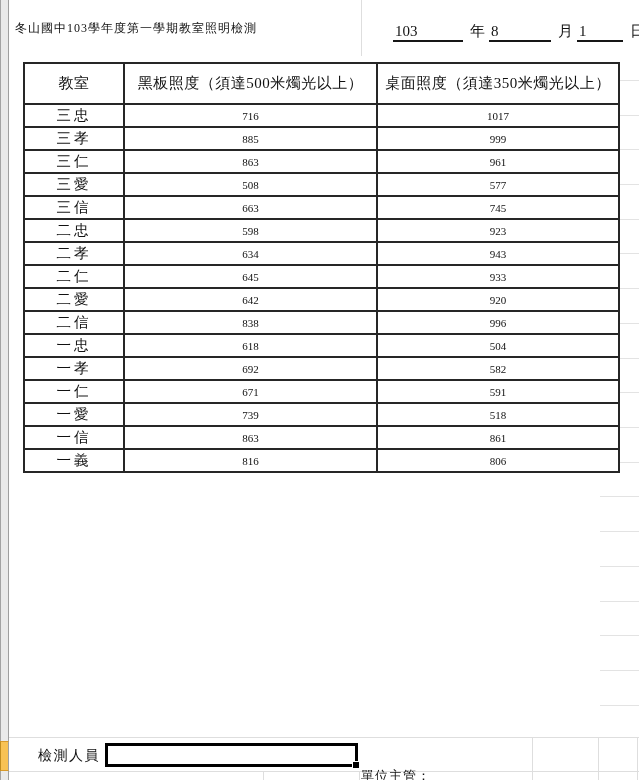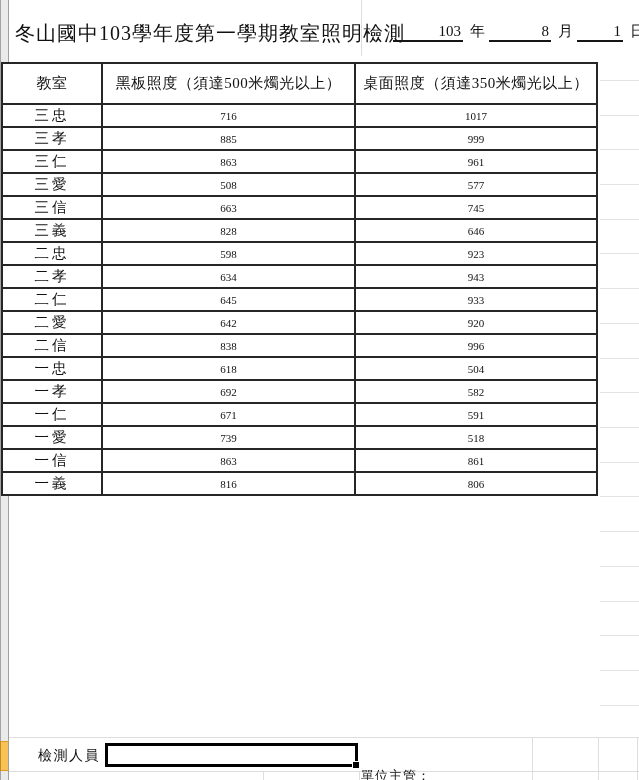--- a/index.html
+++ b/index.html
@@ -6,33 +6,33 @@
   .sheet{
     position:relative;width:639px;height:780px;background:#ffffff;overflow:hidden;
     font-family:"Liberation Serif","DejaVu Serif",serif;color:#111;
   }
   
   .rowhdr{position:absolute;left:0;top:0;width:7px;height:780px;background:#eaeaea;
     border-left:1px solid #a3a3a3;border-right:1px solid #9f9f9f;}
   .rowhdr-hl{position:absolute;left:0;top:741px;width:7px;height:28px;background:#f8c254;
     border-left:1px solid #c08c1f;border-right:1px solid #9f9f9f;border-top:1px solid #d99a2b;border-bottom:1px solid #d99a2b;z-index:3;}
   
-  .title{position:absolute;left:15px;top:20px;font-size:20px;letter-spacing:1px;white-space:nowrap;}
+  .title{position:absolute;left:15px;top:20px;font-size:12px;letter-spacing:1px;white-space:nowrap;}
   
   .dateline{position:absolute;left:393px;top:22px;display:flex;align-items:flex-end;white-space:nowrap;font-size:15px;}
-  .dl-val{display:inline-block;text-align:right;border-bottom:2px solid #161616;padding:0 2px 0;}
+  .dl-val{display:inline-block;text-align:left;border-bottom:2px solid #161616;padding:0 2px 0;}
   .dl-val.y{min-width:66px;} .dl-val.m{min-width:58px;} .dl-val.d{min-width:42px;}
   .dl-unit{display:inline-block;margin:0 4px 1px 7px;}
   
   .vgrid,.hgrid{position:absolute;background:#dedede;}
   .vgrid{width:1px;} .hgrid{height:1px;}
   .right-grid{position:absolute;left:600px;top:80px;width:39px;height:649px;
     background:repeating-linear-gradient(to bottom,#e3e3e3 0 1px,transparent 1px 34.7px);}
   
-  table.main{position:absolute;left:1px;top:62px;width:589px;border-collapse:collapse;table-layout:fixed;}
+  table.main{position:absolute;left:23px;top:62px;width:589px;border-collapse:collapse;table-layout:fixed;}
   table.main th,table.main td{border:2px solid #262626;padding:0;text-align:center;vertical-align:middle;background:#fff;}
   table.main thead tr{height:41px;}
   table.main tbody tr{height:23px;padding-left:28px;}
   th.c1{width:98px;} th.c2{width:251px;} th.c3{width:240px;}
   .hdr{font-size:15px;letter-spacing:0.5px;font-weight:normal;white-space:nowrap;}
   td.room{font-size:14.5px;letter-spacing:3px;}
   td.num{font-size:11px;}
   
   .inspector-label{position:absolute;left:38px;top:747px;font-size:14px;letter-spacing:1.5px;white-space:nowrap;}
   .supervisor-label{position:absolute;left:361px;top:767px;font-size:13px;letter-spacing:1px;white-space:nowrap;}
@@ -95,25 +95,20 @@
       <td class="num">508</td>
       <td class="num">577</td>
     </tr>
 
     <tr>
       <td class="room">三信</td>
       <td class="num">663</td>
       <td class="num">745</td>
     </tr>
 
-    <tr>
-      <td class="room">三義</td>
-      <td class="num">828</td>
-      <td class="num">646</td>
-    </tr>
 
     <tr>
       <td class="room">二忠</td>
       <td class="num">598</td>
       <td class="num">923</td>
     </tr>
 
     <tr>
       <td class="room">二孝</td>
       <td class="num">634</td>

